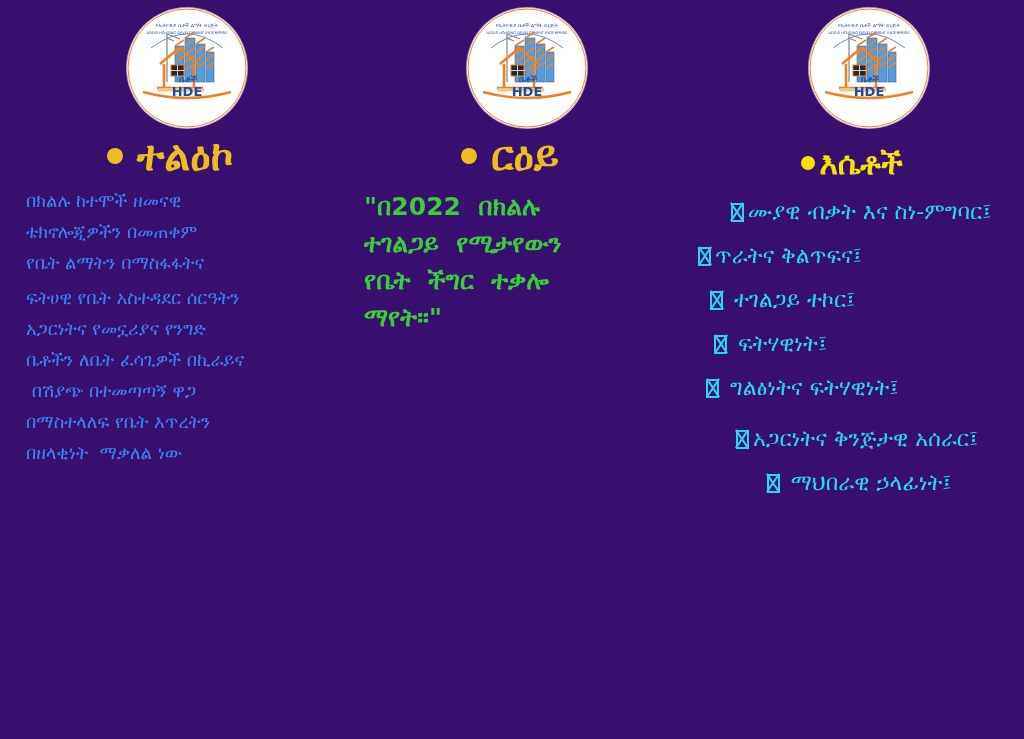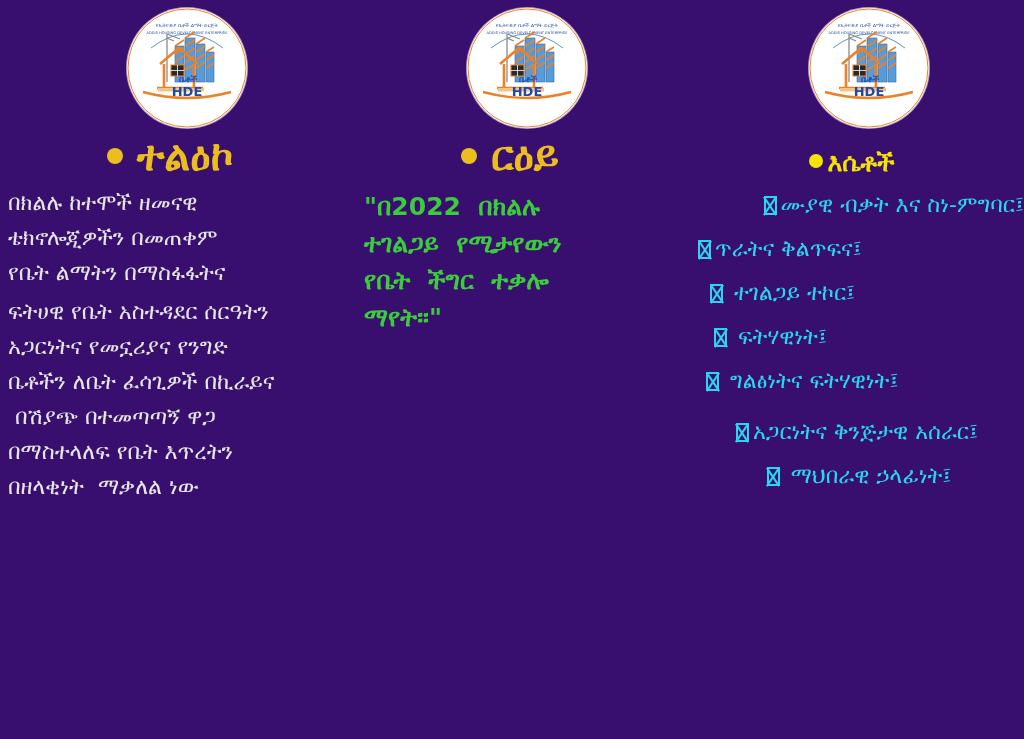--- a/index.html
+++ b/index.html
@@ -56,22 +56,23 @@
     line-height: 1.05;
     white-space: nowrap;
   }
   .heading-1, .heading-2 {
     color: #ecbd1e;
     font-size: 41px;
     margin-top: 7px;
   }
   .heading-3 {
     color: #f5e400;
-    font-size: 25px;
+    font-size: 31px;
     margin-top: 22px;
+    font-family: Liberation Mono, monospace;
   }
   .bullet-dot {
     display: inline-block;
     width: 16px;
     height: 16px;
     border-radius: 50%;
     background: #ecbd1e;
     vertical-align: middle;
     margin-right: 14px;
     margin-bottom: 6px;
@@ -85,23 +86,23 @@
 
   
   .body-block {
     margin-top: 14px;
   }
   .line {
     white-space: pre;
     line-height: 1.0;
   }
   .col-1 .line {
-    color: #e5e5e5;
-    font-size: 22px;
-    padding-left: 8px;
+    color: #3b82f6;
+    font-size: 18px;
+    padding-left: 26px;
     margin-bottom: 13px;
   }
   .col-1 .line.gap {
     margin-top: 17px;
   }
   .col-2 .body-block {
     margin-top: 16px;
     padding-left: 24px;
   }
   .col-2 .line {
@@ -113,21 +114,21 @@
   .col-3 .body-block {
     margin-top: 18px;
     padding-left: 6px;
   }
   .col-3 .line {
     color: #2ad6ef;
     font-size: 22px;
     margin-bottom: 22px;
     text-align: center;
   }
-  .col-3 .line.indent-a { text-align: right; padding-left: 12px; }
+  .col-3 .line.indent-a { text-align: center; padding-left: 12px; }
   .col-3 .line.indent-b { text-align: left; padding-left: 12px; }
   .col-3 .line.indent-c { text-align: left; padding-left: 24px; }
   .col-3 .line.indent-d { text-align: left; padding-left: 28px; }
   .col-3 .line.indent-e { text-align: left; padding-left: 20px; }
   .col-3 .line.indent-f { text-align: center; padding-left: 4px; margin-top: 29px; }
   .col-3 .line.indent-g { text-align: center; padding-left: 8px; }
 
   
   .tofu {
     display: inline-block;

